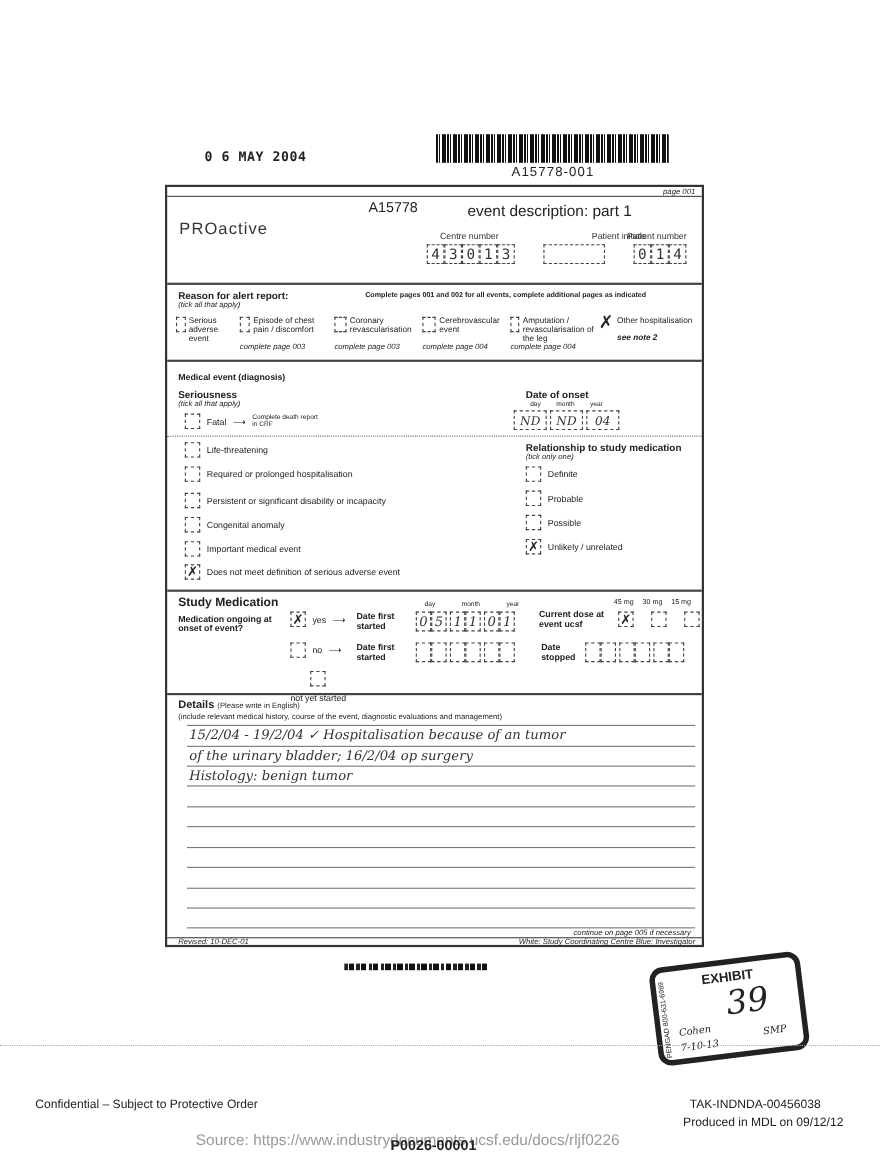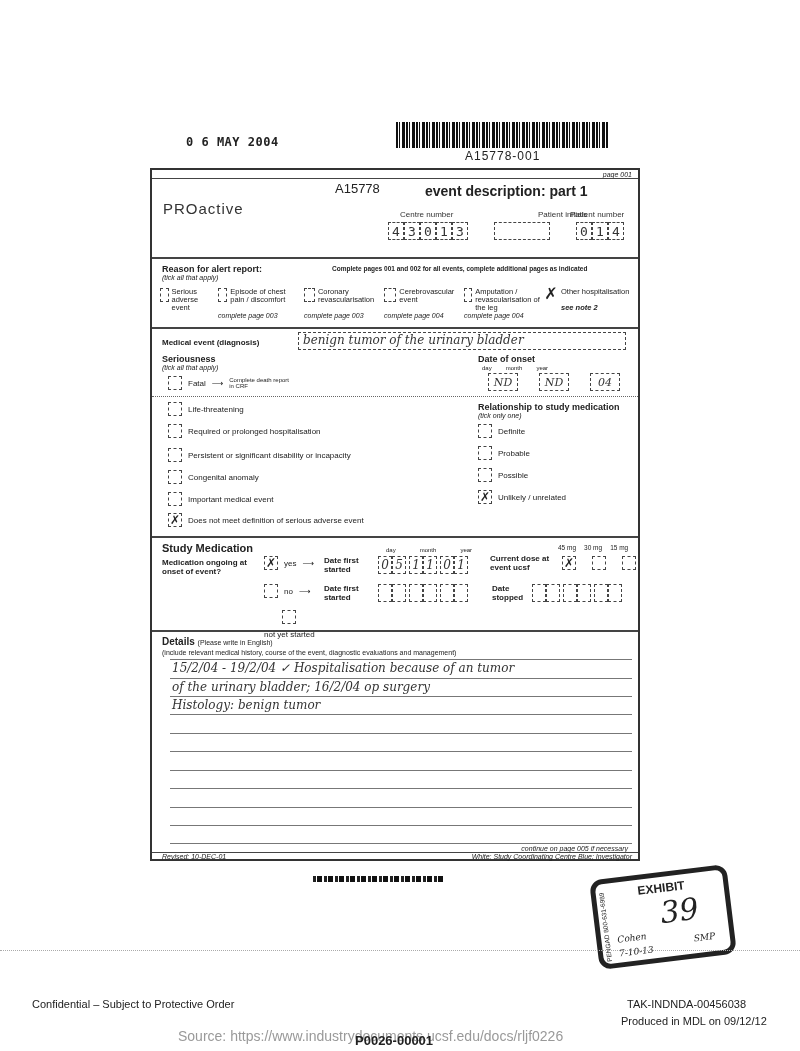--- a/index.html
+++ b/index.html
@@ -8,21 +8,21 @@
   .stamp-date { left: 186px; top: 135px; font-family: "DejaVu Sans Mono", monospace; font-size: 12px; font-weight: bold; letter-spacing: 0.5px; }
   .barcode { left: 396px; top: 122px; width: 212px; height: 26px;
     background: repeating-linear-gradient(90deg, #111 0 2px, #fff 2px 3px, #111 3px 4px, #fff 4px 6px, #111 6px 9px, #fff 9px 10px); }
   .barcode-label { left: 465px; top: 149px; font-size: 12px; letter-spacing: 1px; }
   .form { left: 150px; top: 168px; width: 490px; height: 693px; border: 2px solid #333; }
   .page-no { position: absolute; right: 6px; top: 1px; font-size: 7px; font-style: italic; }
   .hline { position: absolute; left: 0; right: 0; border-top: 2px solid #444; }
   .hline.thin { border-top: 1px dotted #666; }
   .logo { left: 163px; top: 200px; font-size: 15px; letter-spacing: 1px; color: #333; }
   .code { left: 335px; top: 181px; font-size: 13px; }
-  .title { left: 425px; top: 183px; font-size: 14px; font-weight: bold; }
+  .title { left: 425px; top: 183px; font-size: 14px; font-weight: normal; }
   .lbl-sm { font-size: 8px; color: #333; }
   .boxrow { display: flex; }
   .digit { width: 16px; height: 18px; border: 1px dashed #444; font-family: "DejaVu Sans Mono", monospace; font-size: 13px; text-align: center; line-height: 17px; color: #333; }
   .cbox { width: 14px; height: 14px; border: 1px dashed #444; display: inline-block; font-size: 12px; line-height: 12px; text-align: center; }
   .sec-title { font-size: 9px; font-weight: bold; }
   .small-it { font-size: 7px; font-style: italic; }
   .opt { font-size: 7.5px; line-height: 8px; }
   .row-item { display: flex; align-items: center; gap: 6px; font-size: 8px; position: absolute; }
   .hand { font-family: "DejaVu Serif", serif; font-style: italic; font-size: 12px; color: #333; }
   .detail-line { position: absolute; left: 18px; width: 462px; border-top: 1px solid #777; }
@@ -109,38 +109,37 @@
     <div class="small-it" style="margin-top:0px;">complete page 004</div>
   </div>
   <div style="position:absolute;left:392px;top:118px;width:94px;display:flex;gap:3px;">
     <span class="cbox" style="border:none;font-size:16px;">✗</span>
     <span><span class="opt" style="display:block;">Other hospitalisation</span><b class="opt" style="font-style:italic;">see note 2</b></span>
   </div>
 
   <div class="hline" style="top:157px;"></div>
 
   <div style="position:absolute;left:10px;top:168px;font-size:8px;font-weight:bold;">Medical event (diagnosis)</div>
-  <div style="position:absolute;left:146px;top:162px;width:328px;height:18px;border:1px dashed #444;padding-left:4px;" class="hand">benign tumor of the urinary bladder</div>
 
   <div style="position:absolute;left:10px;top:184px;" class="sec-title">Seriousness</div>
   <div style="position:absolute;left:10px;top:194px;" class="small-it">(tick all that apply)</div>
   <div class="row-item" style="left:16px;top:206px;">
     <span class="cbox"></span>
     <span>Fatal</span>
     <span>⟶</span>
     <span style="font-size:6px;width:60px;">Complete death report in CRF</span>
   </div>
 
   <div style="position:absolute;left:326px;top:184px;" class="sec-title">Date of onset</div>
   <div style="position:absolute;left:330px;top:195px;display:flex;gap:14px;font-size:6px;">
     <span>day</span>
     <span>month</span>
     <span>year</span>
   </div>
-  <div style="position:absolute;left:336px;top:203px;display:flex;gap:21px;justify-content:center;">
+  <div style="position:absolute;left:315px;top:203px;display:flex;gap:3px;justify-content:center;">
     <div class="digit hand" style="width:30px;font-size:11px;">ND</div>
     <div class="digit hand" style="width:30px;font-size:11px;">ND</div>
     <div class="digit hand" style="width:30px;font-size:11px;">04</div>
   </div>
 
   <div class="hline thin" style="top:226px;"></div>
 
   <div class="row-item" style="left:16px;top:232px;">
       <span class="cbox"></span>
       <span>Life-threatening</span>

